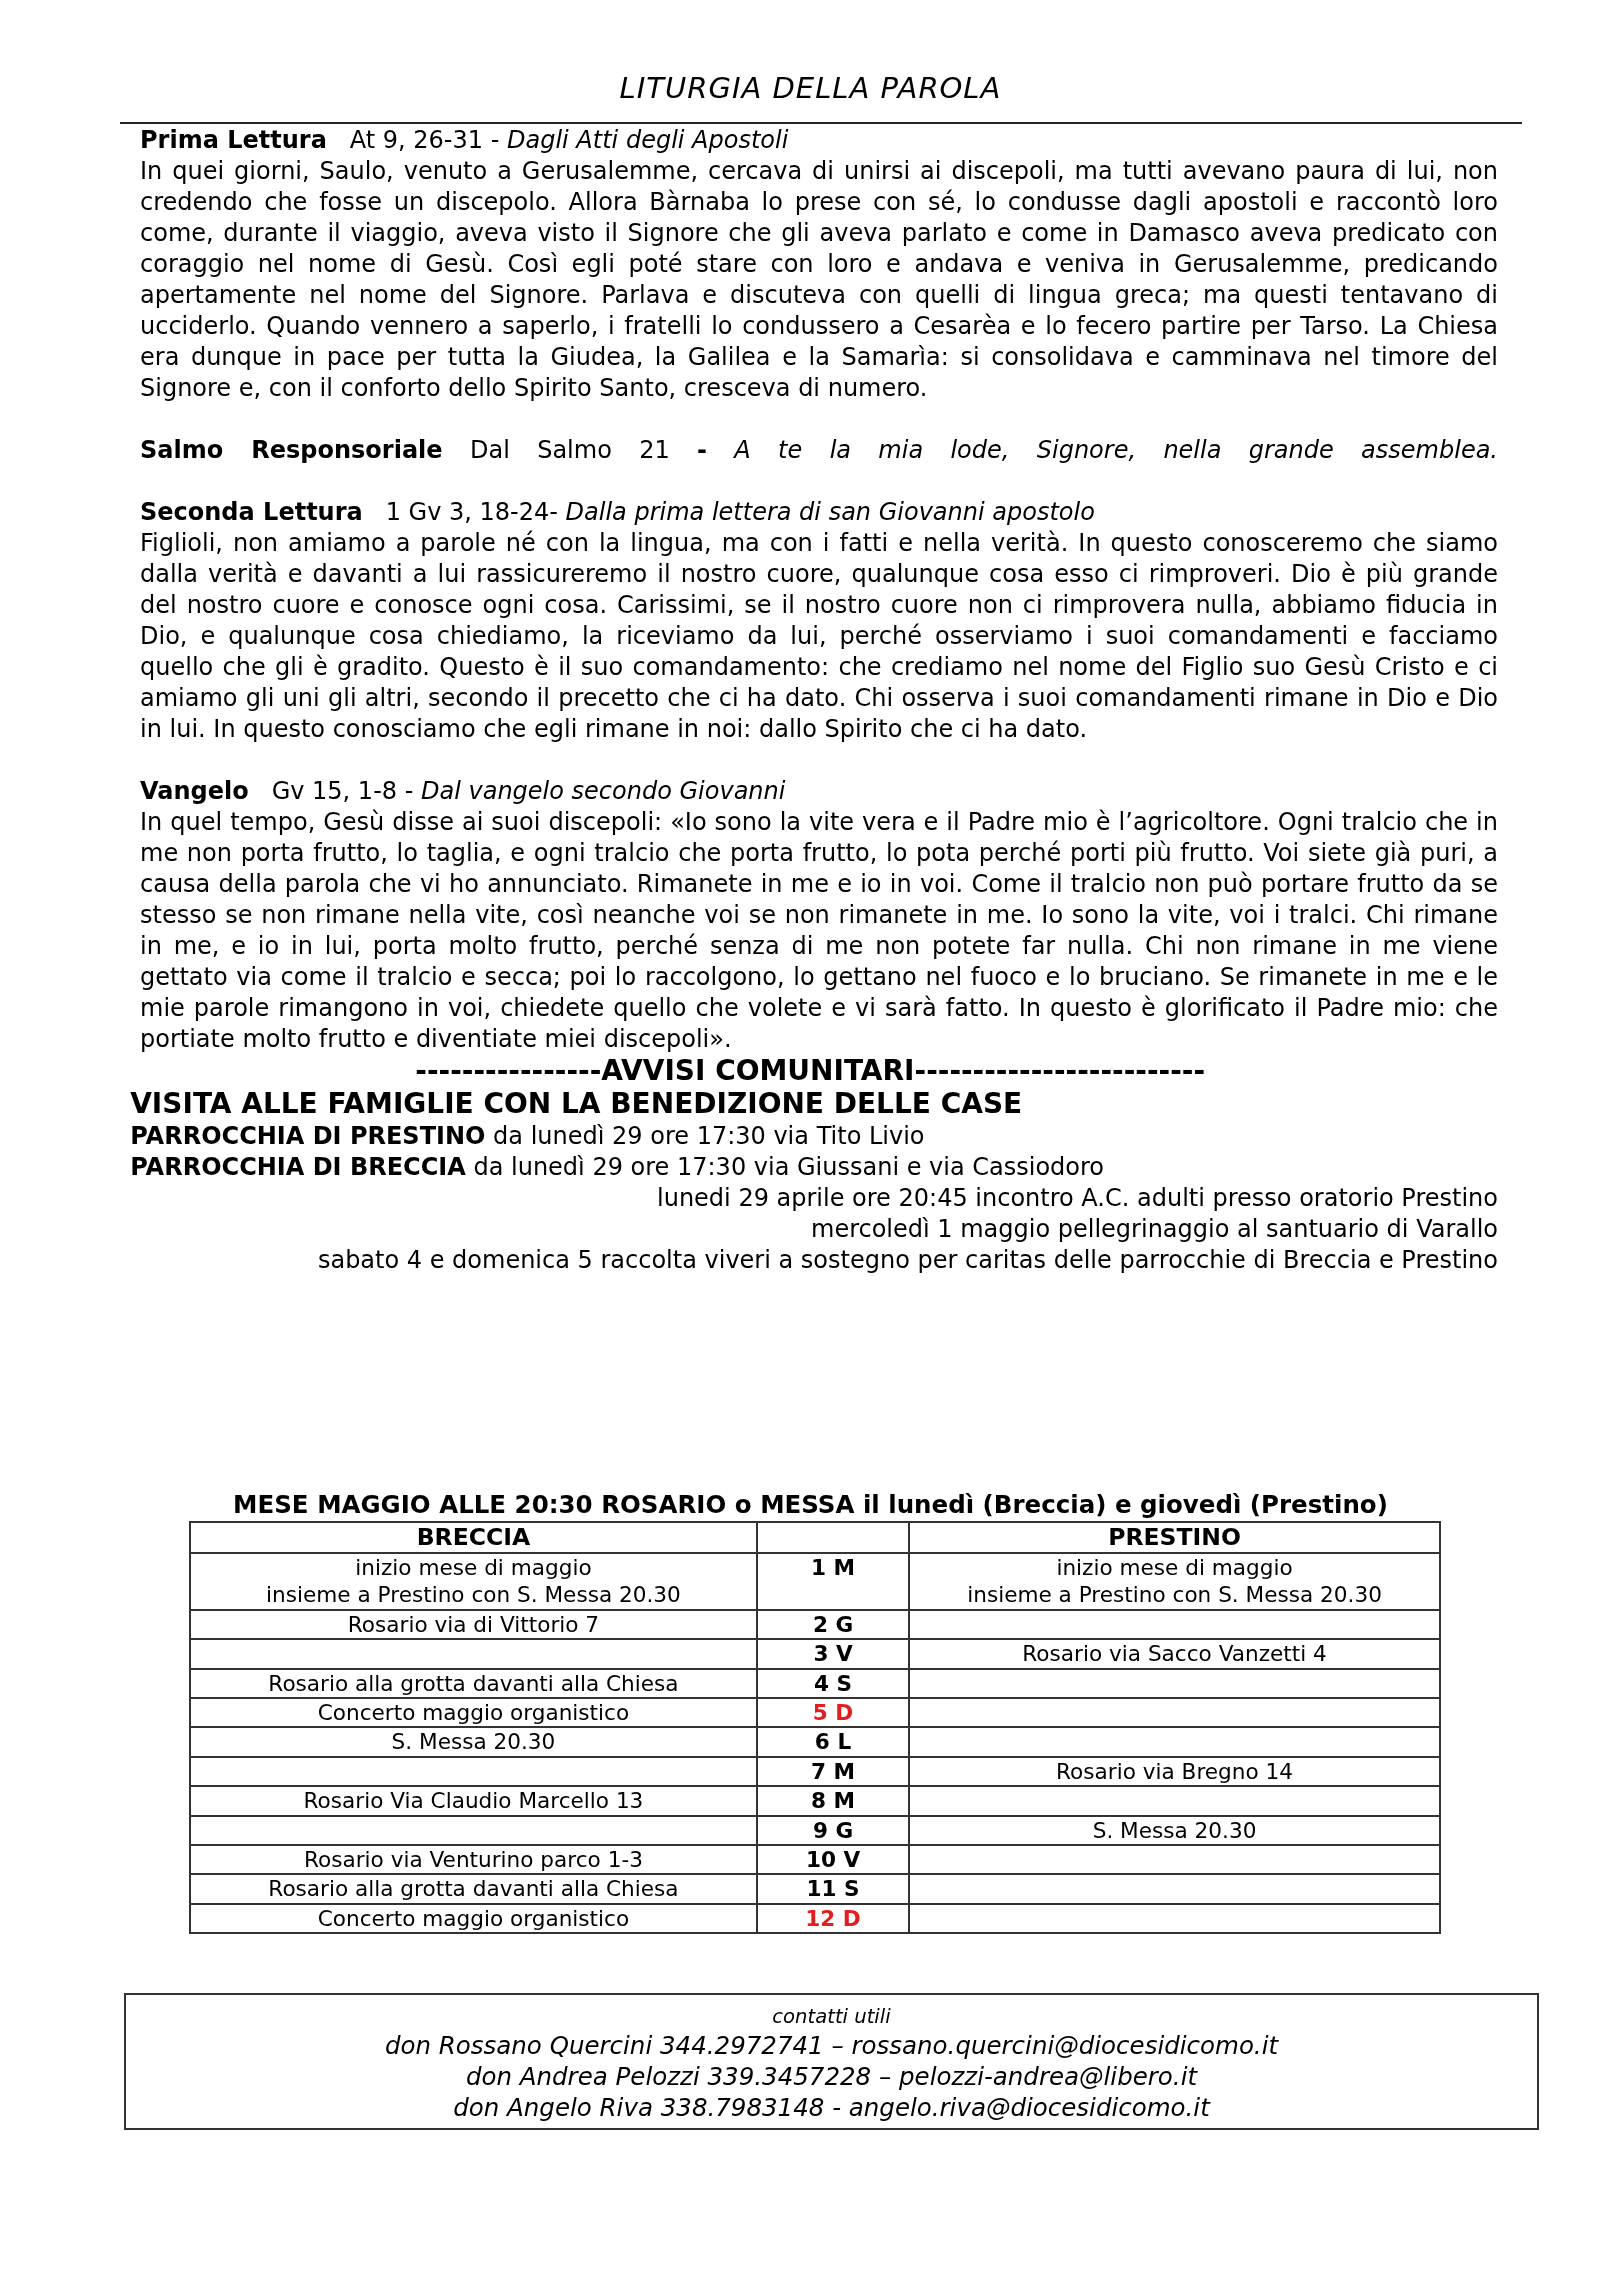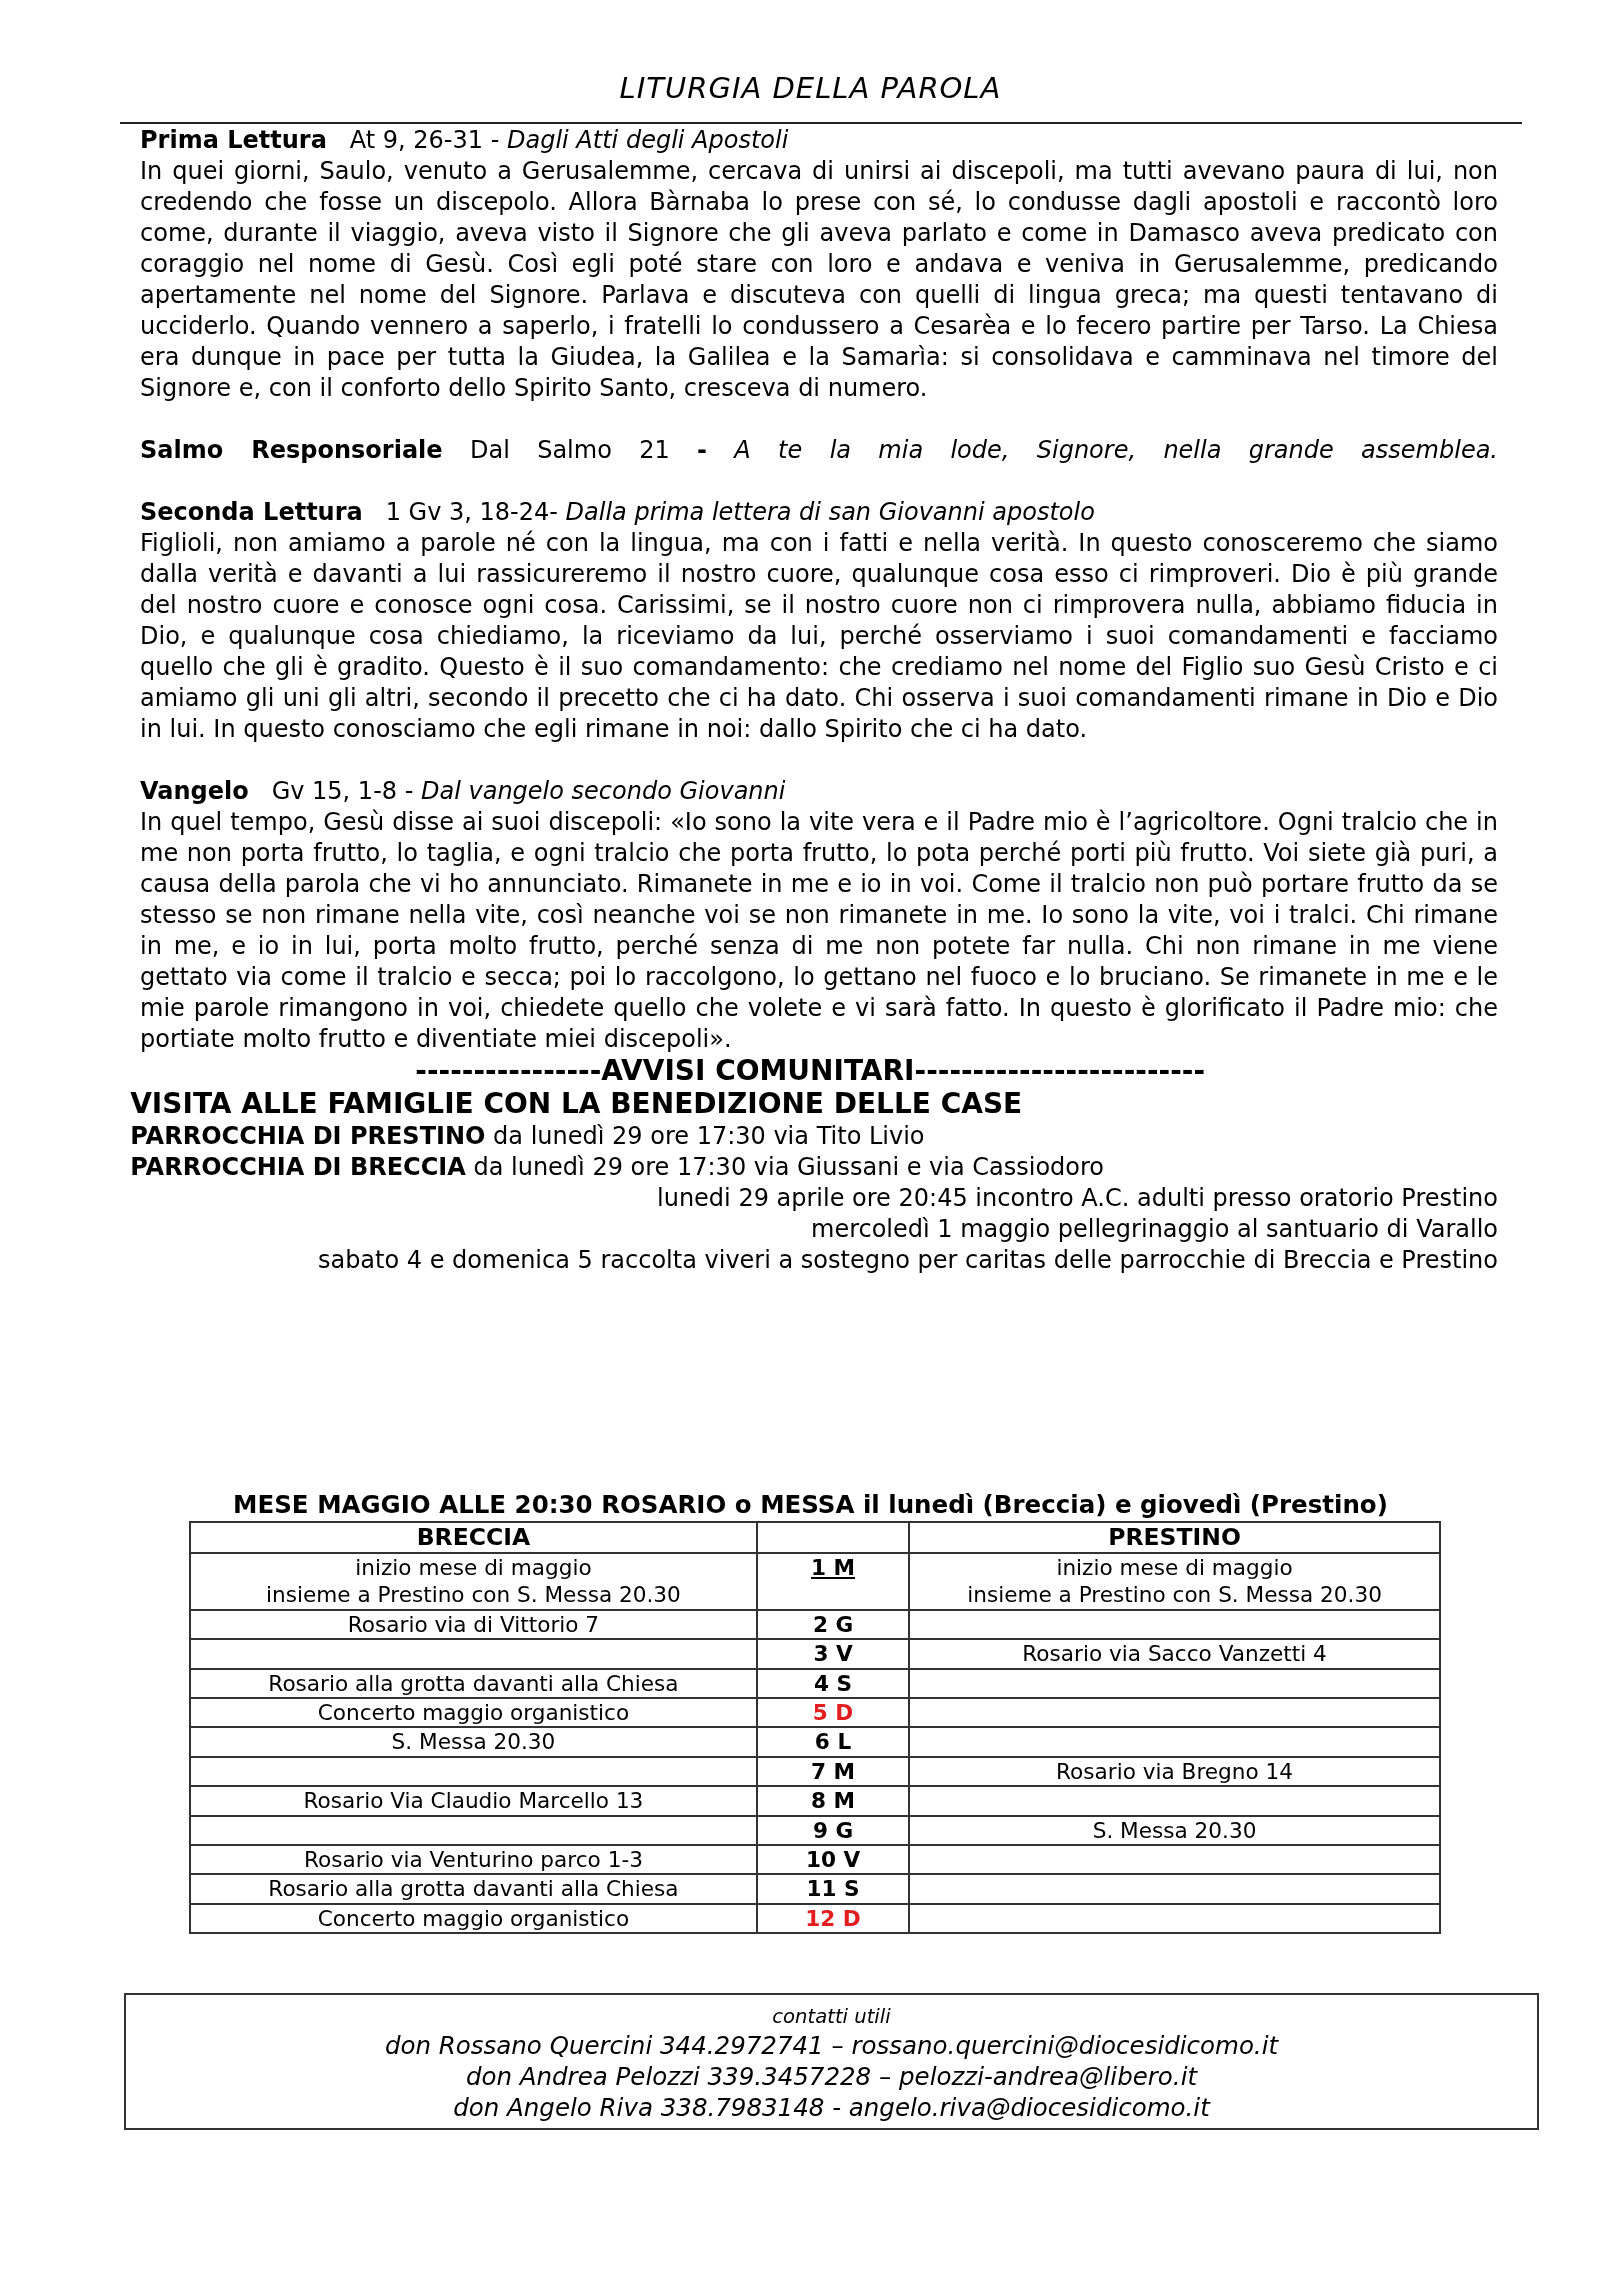--- a/index.html
+++ b/index.html
@@ -117,21 +117,21 @@
     <tr>
       <th>BRECCIA</th>
       <th></th>
       <th>PRESTINO</th>
     </tr>
   </thead>
   <tbody id="sched-body">
       <tr class="r">
         <td style="white-space: pre-line;">inizio mese di maggio
 insieme a Prestino  con S. Messa 20.30</td>
-        <td class="day" style="white-space: pre-line; text-decoration: underline;">1 M</td>
+        <td class="day" style="white-space: pre-line;">1 M</td>
         <td style="white-space: pre-line;">inizio mese di maggio
 insieme a Prestino  con S. Messa 20.30</td>
       </tr>
       <tr class="r">
         <td style="white-space: pre-line;">Rosario via di Vittorio 7</td>
         <td class="day" style="white-space: pre-line;">2 G</td>
         <td style="white-space: pre-line;"></td>
       </tr>
       <tr class="r">
         <td style="white-space: pre-line;"></td>

